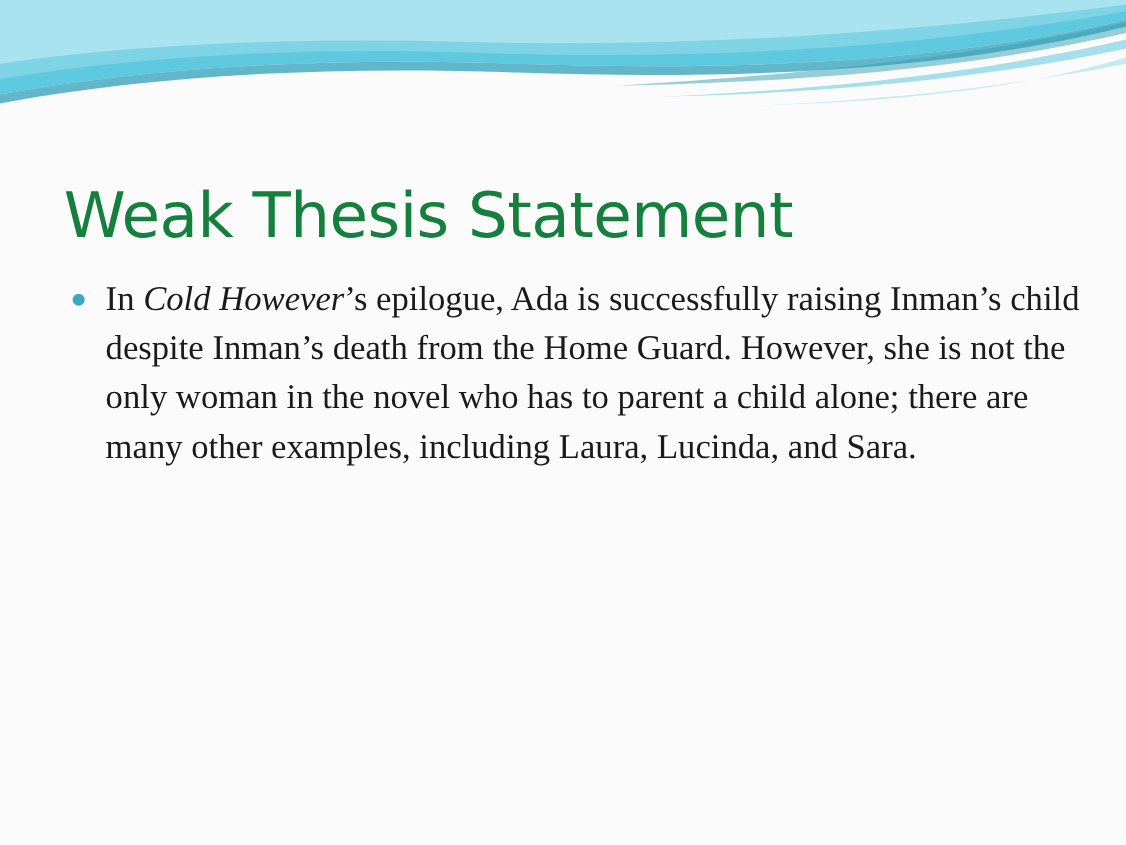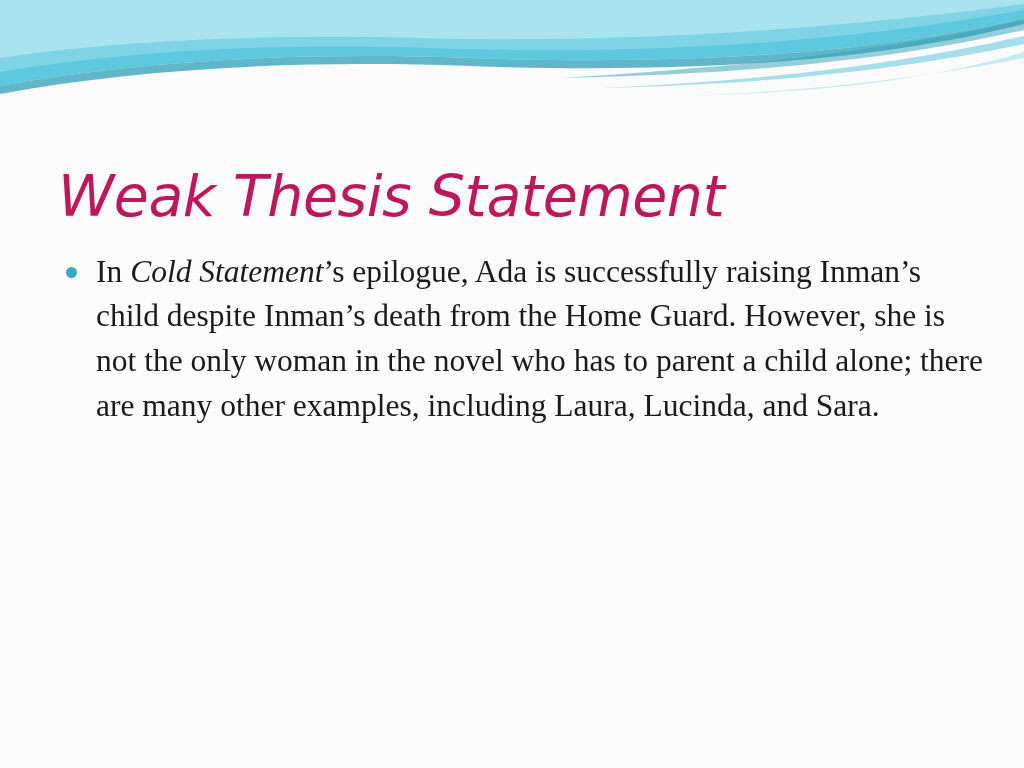--- a/index.html
+++ b/index.html
@@ -30,24 +30,23 @@
   }
   #slide-title {
     position: absolute;
     left: 58px;
     top: 128px;
     width: 920px;
     font-family: "DejaVu Sans", sans-serif;
     font-size: 57px;
     font-weight: 400;
     line-height: 1.08;
-    color: #be185d;
+    color: #15803d;
     letter-spacing: -0.5px;
     white-space: nowrap;
-    font-style: italic;
   }
   #body-block {
     position: absolute;
     left: 58px;
     top: 218px;
     width: 930px;
   }
   .bullet-row {
     position: relative;
     padding-left: 38px;
@@ -85,17 +84,17 @@
     <path d="M1024,30 C900,58 760,74 560,78 C760,66 900,48 1024,20 Z" fill="#2f9fb8" opacity="0.5"></path>
     <path d="M1024,44 C900,70 770,84 600,88 C780,80 910,62 1024,36 Z" fill="#5ec8de" opacity="0.55"></path>
     <path d="M1024,58 C920,78 820,90 690,96 C830,92 940,78 1024,52 Z" fill="#8fdcea" opacity="0.5"></path>
   </svg>
 
   <h1 id="slide-title">Weak Thesis Statement</h1>
 
   <div id="body-block">
     <div class="bullet-row">
       <span class="bullet-dot"></span>
-      <p class="bullet-text"><span>In </span><em>Cold Statement</em><span>’s epilogue, Ada is successfully raising Inman’s child despite Inman’s death from the Home Guard.  However, she is not the only woman in the novel who has to parent a child alone; there are many other examples, including Laura, Lucinda, and Sara.</span></p>
+      <p class="bullet-text"><span>In </span><em>Cold However</em><span>’s epilogue, Ada is successfully raising Inman’s child despite Inman’s death from the Home Guard.  However, she is not the only woman in the novel who has to parent a child alone; there are many other examples, including Laura, Lucinda, and Sara.</span></p>
     </div>
   </div>
 
 </div>
 
 </body></html>

